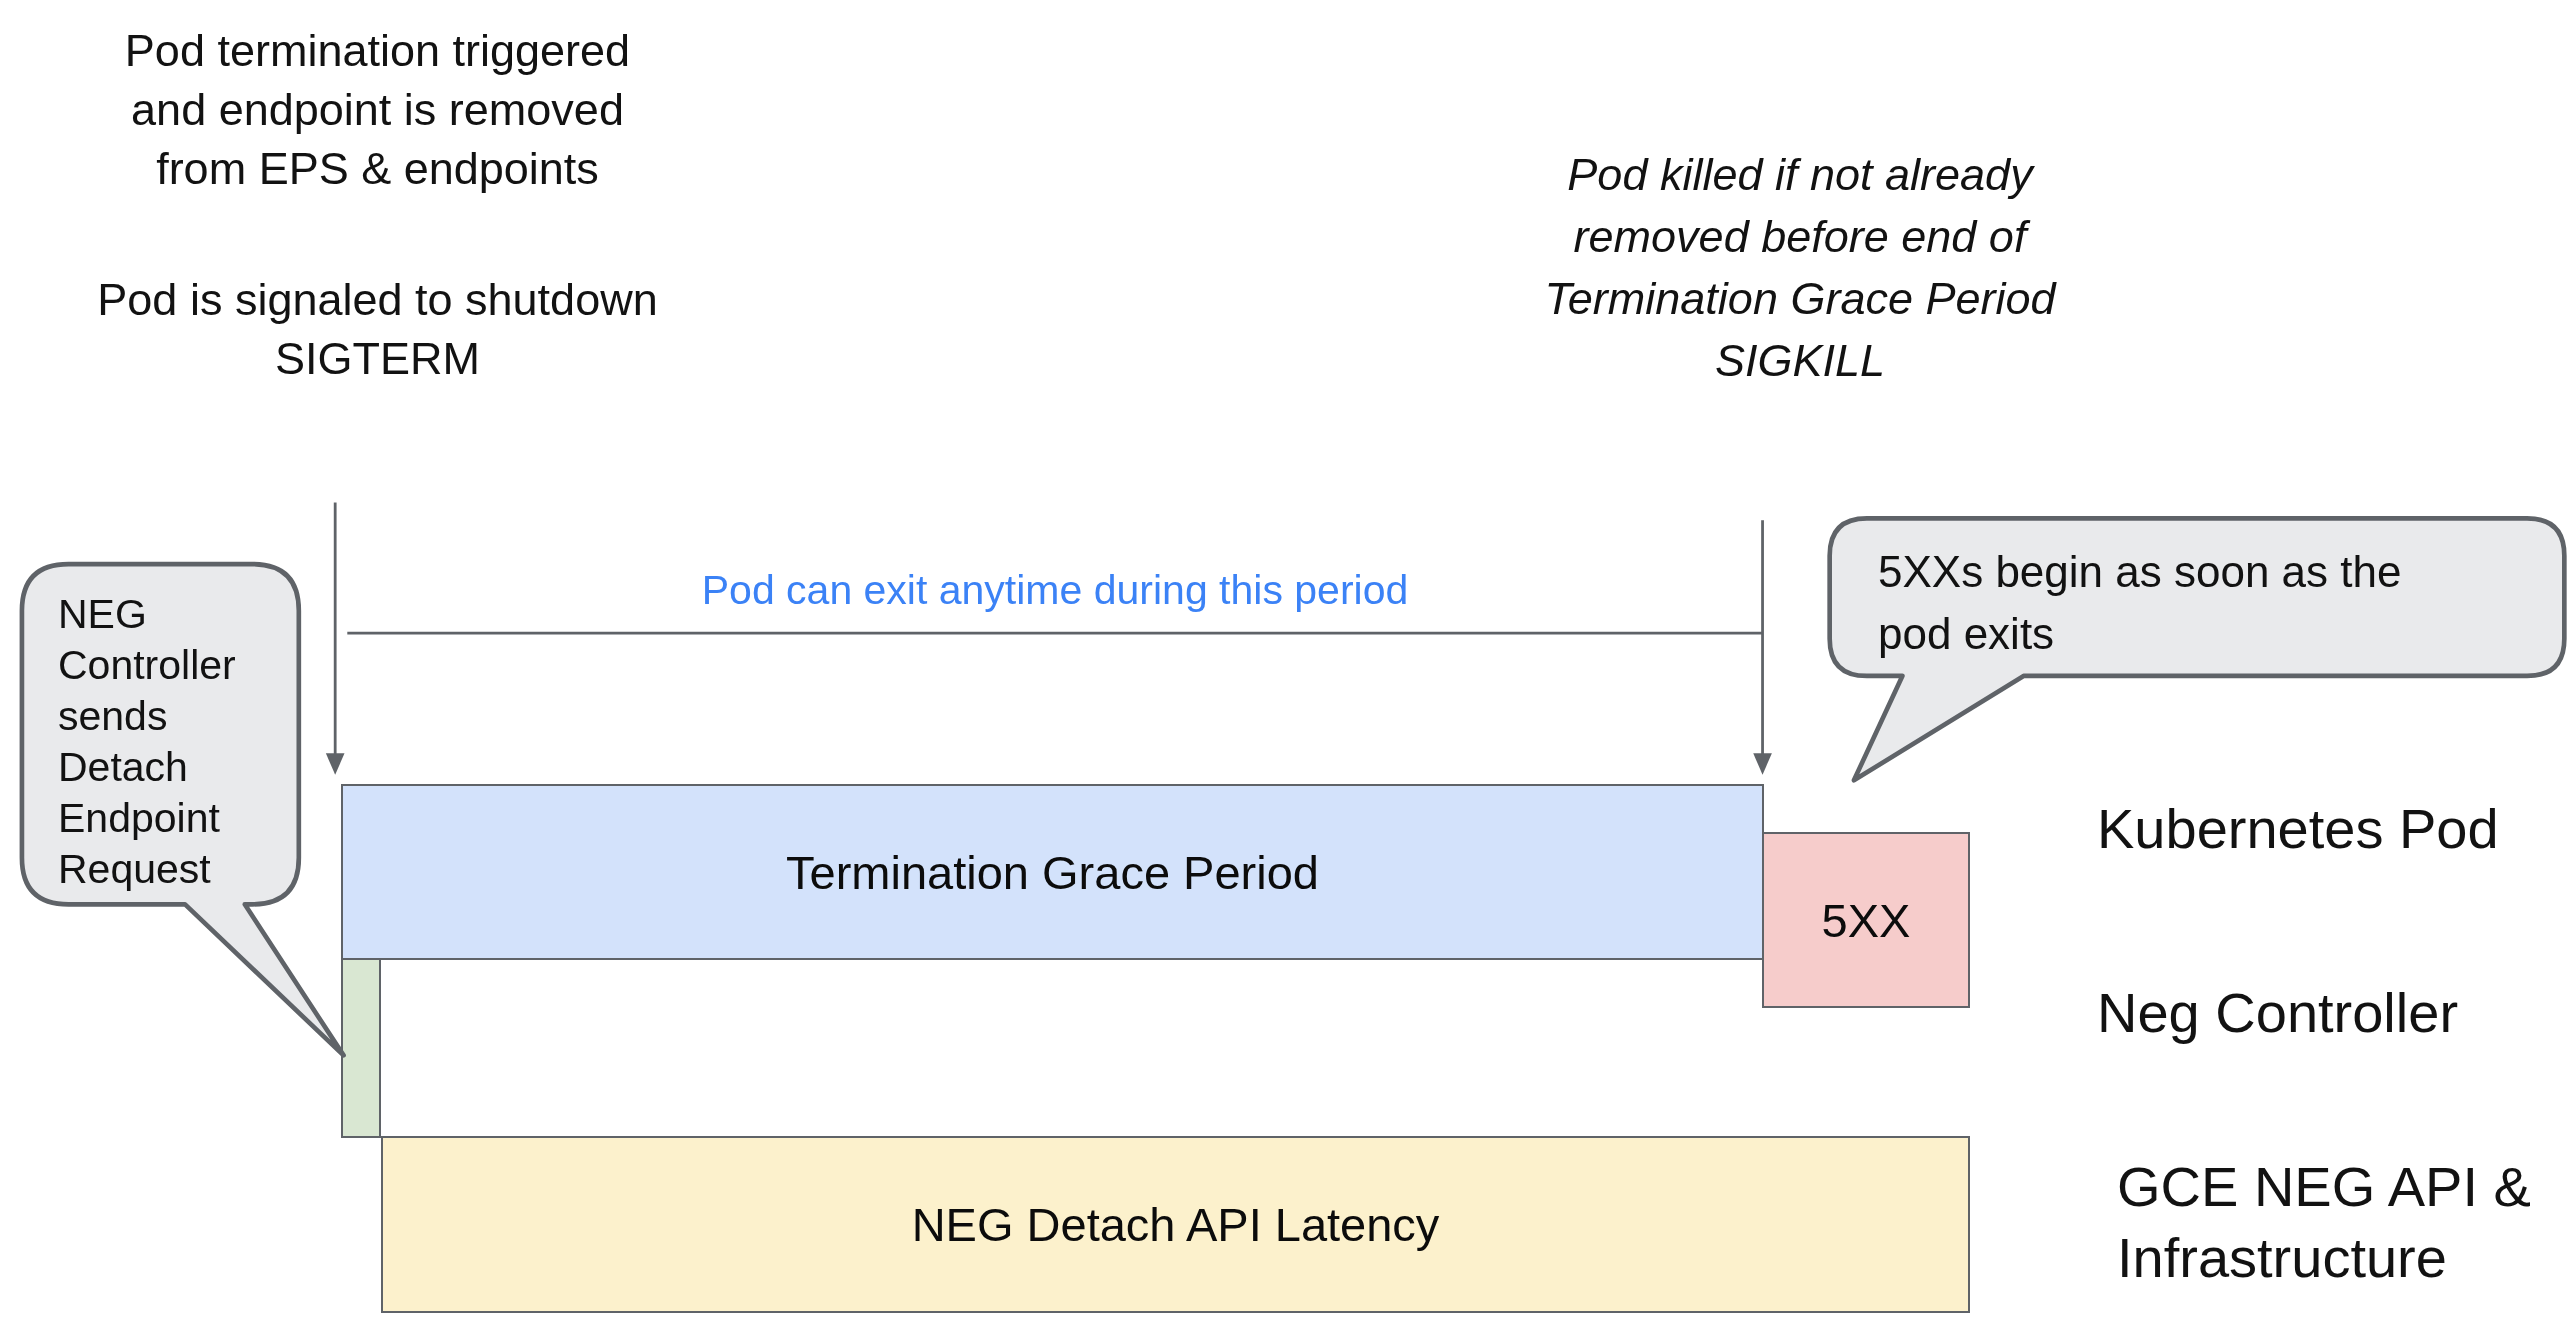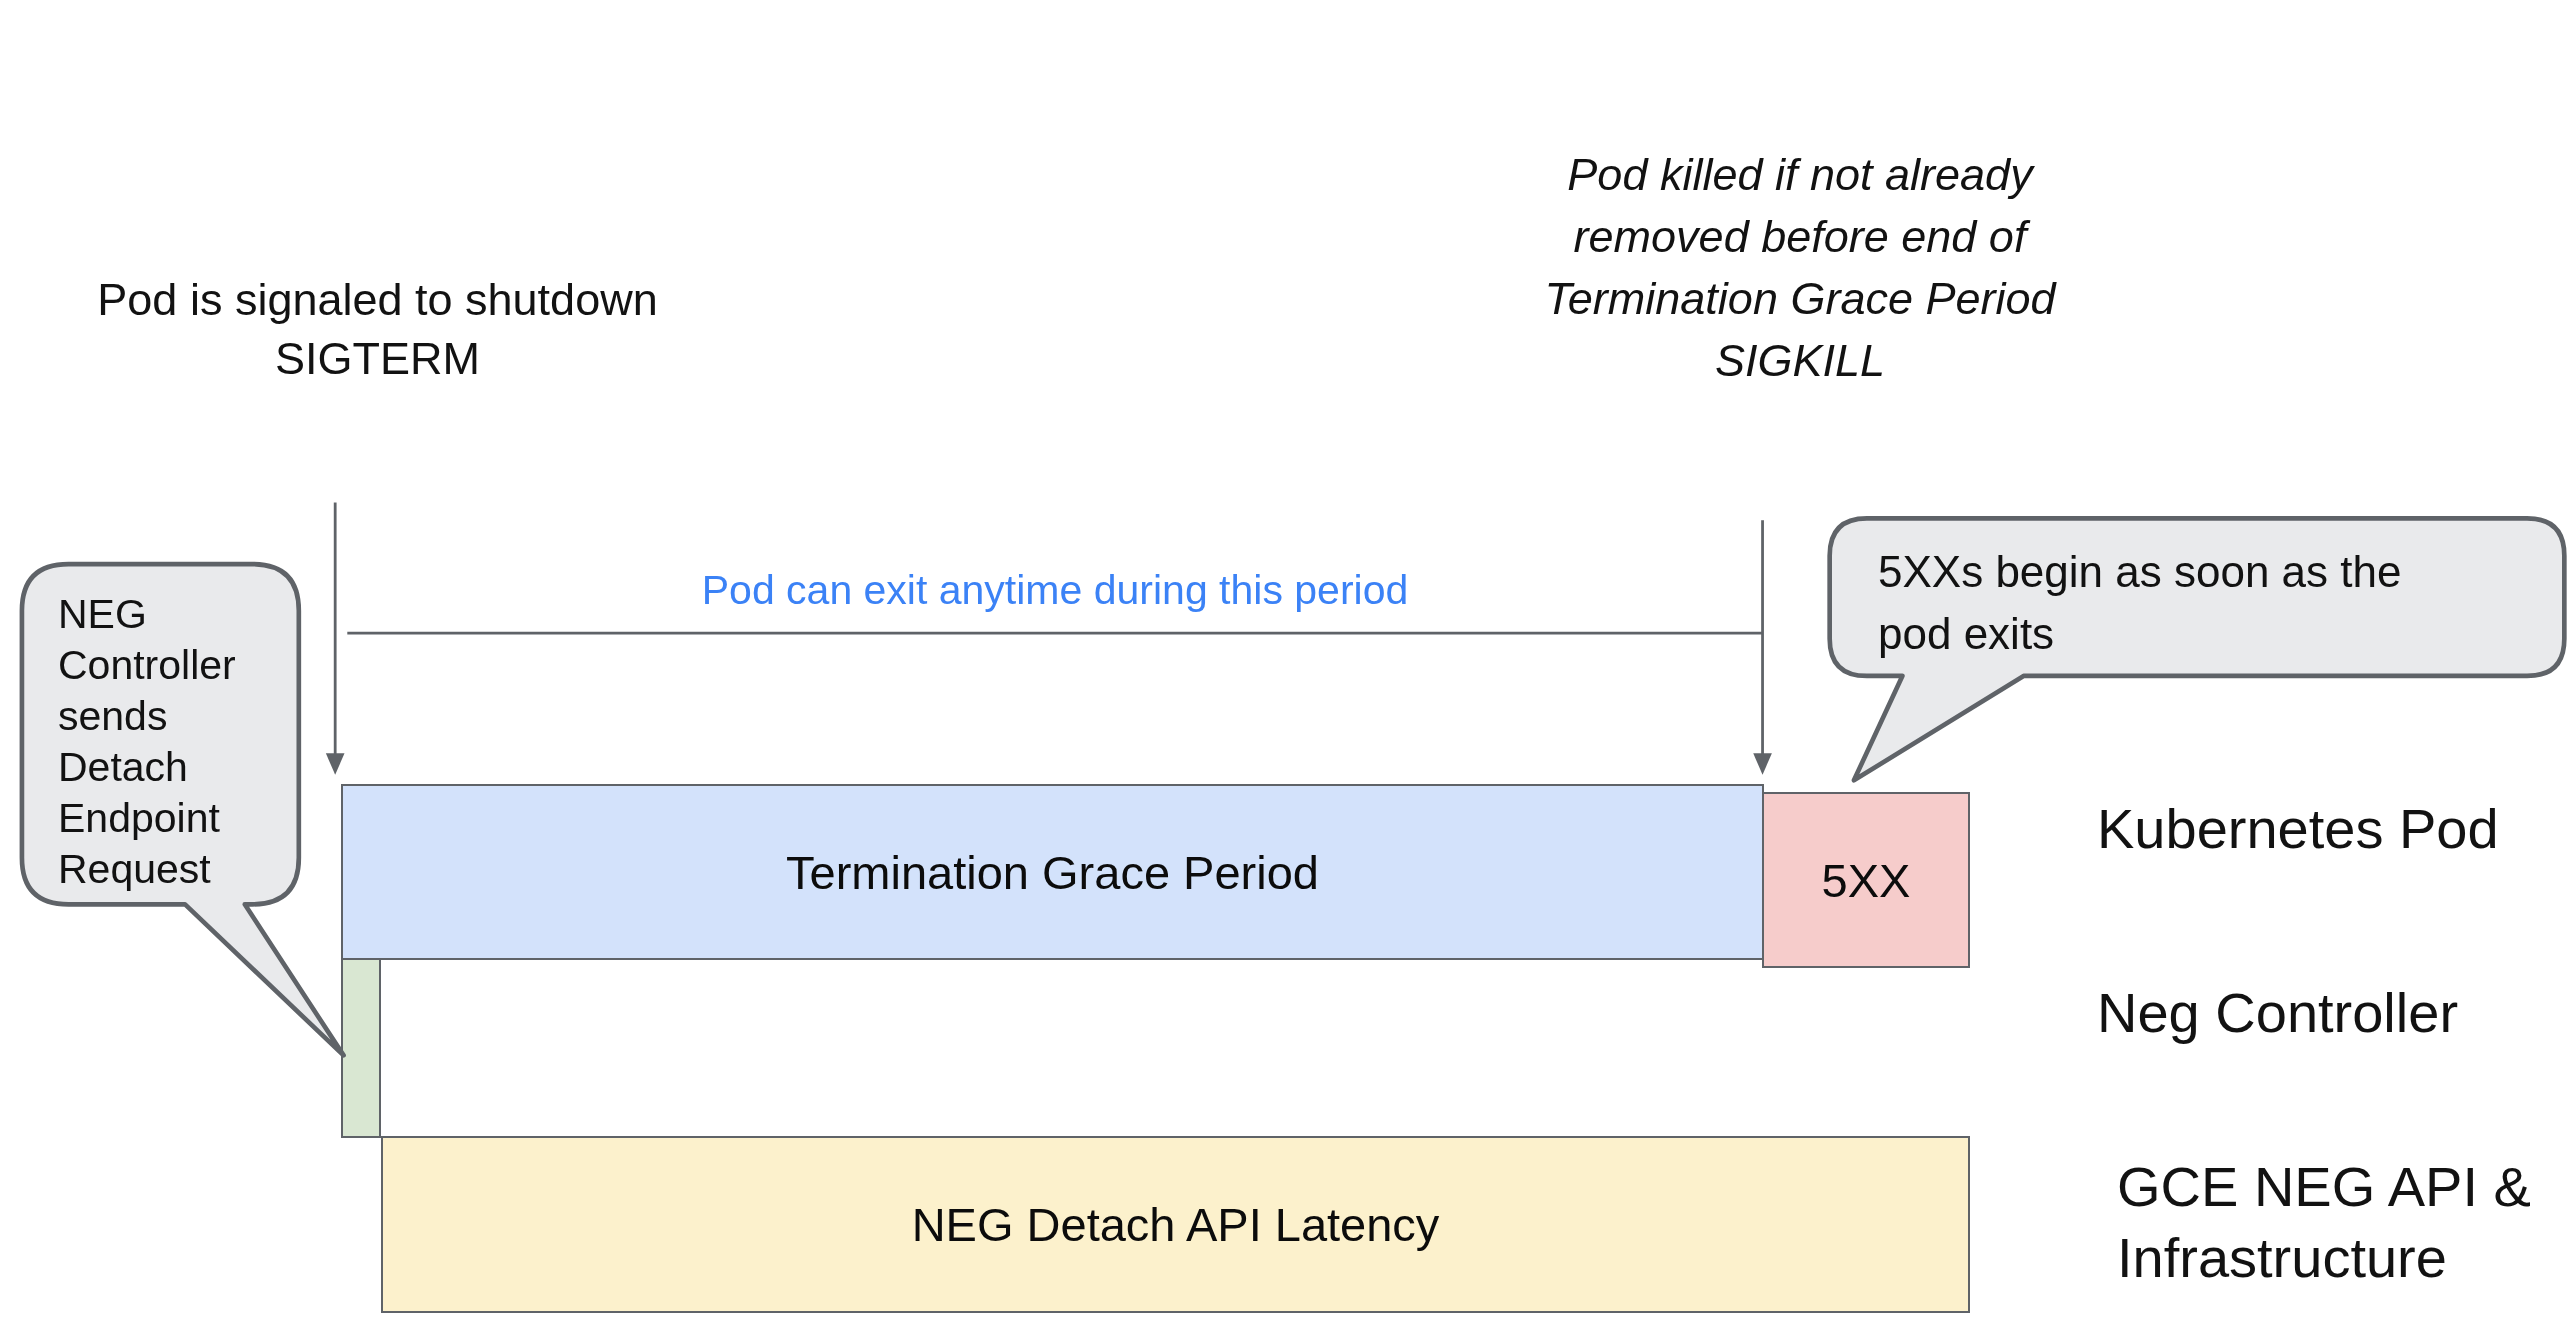--- a/index.html
+++ b/index.html
@@ -30,21 +30,21 @@
     position: absolute;
     box-sizing: border-box;
     border: 2.8px solid #5f6368;
     display: flex;
     align-items: center;
     justify-content: center;
     font-size: 47px;
     color: #0c0c0c;
   }
   .bar-blue   { left: 341px;  top: 784px;  width: 1423px; height: 176px; background: #d3e2fb; }
-  .bar-red    { left: 1762px; top: 792px;  width: 208px;  height: 176px; background: #f6cccb; }
+  .bar-red    { left: 1762px; top: 832px;  width: 208px;  height: 176px; background: #f6cccb; }
   .bar-green  { left: 341px;  top: 958px; width: 40px;   height: 180px; background: #d9e7d2; }
   .bar-yellow { left: 381px;  top: 1136px; width: 1589px; height: 177px; background: #fcf1cc; text-align: center; }
   .row-label {
     position: absolute;
     left: 2097px;
     font-size: 56px;
     line-height: 71px;
     color: #121212;
   }
   .callout-text {
@@ -97,20 +97,23 @@
 
     <line x1="372" y1="679" x2="1890" y2="679" stroke="#5f6368" stroke-width="3"></line>
 
     <path d="M 73,605 H 270 Q 320,605 320,655 V 920 Q 320,970 270,970 H 262
              L 368,1132 L 198,970 H 73 Q 23,970 23,920 V 655 Q 23,605 73,605 Z" fill="#e9eaec" stroke="#5f6368" stroke-width="5" stroke-linejoin="round"></path>
 
     <path d="M 2002,556 H 2710 Q 2750,556 2750,596 V 685 Q 2750,725 2710,725 H 2170
              L 1988,837 L 2040,725 H 2002 Q 1962,725 1962,685 V 596 Q 1962,556 2002,556 Z" fill="#e9eaec" stroke="#5f6368" stroke-width="5" stroke-linejoin="round"></path>
   </svg>
 
+  <div class="note pre" style="left:51px; top:20.5px; width:653px;">Pod termination triggered
+and endpoint is removed
+from EPS &amp; endpoints</div>
   <div class="note pre" style="left:51px; top:270px; width:653px;">Pod is signaled to shutdown
 SIGTERM</div>
 
   <div class="note pre" style="left:1483px; top:144px; width:634px; line-height:62px;font-style:italic;">Pod killed if not already
 removed before end of
 Termination Grace Period
 SIGKILL</div>
 
   <div class="period-label">Pod can exit anytime during this period</div>
 

